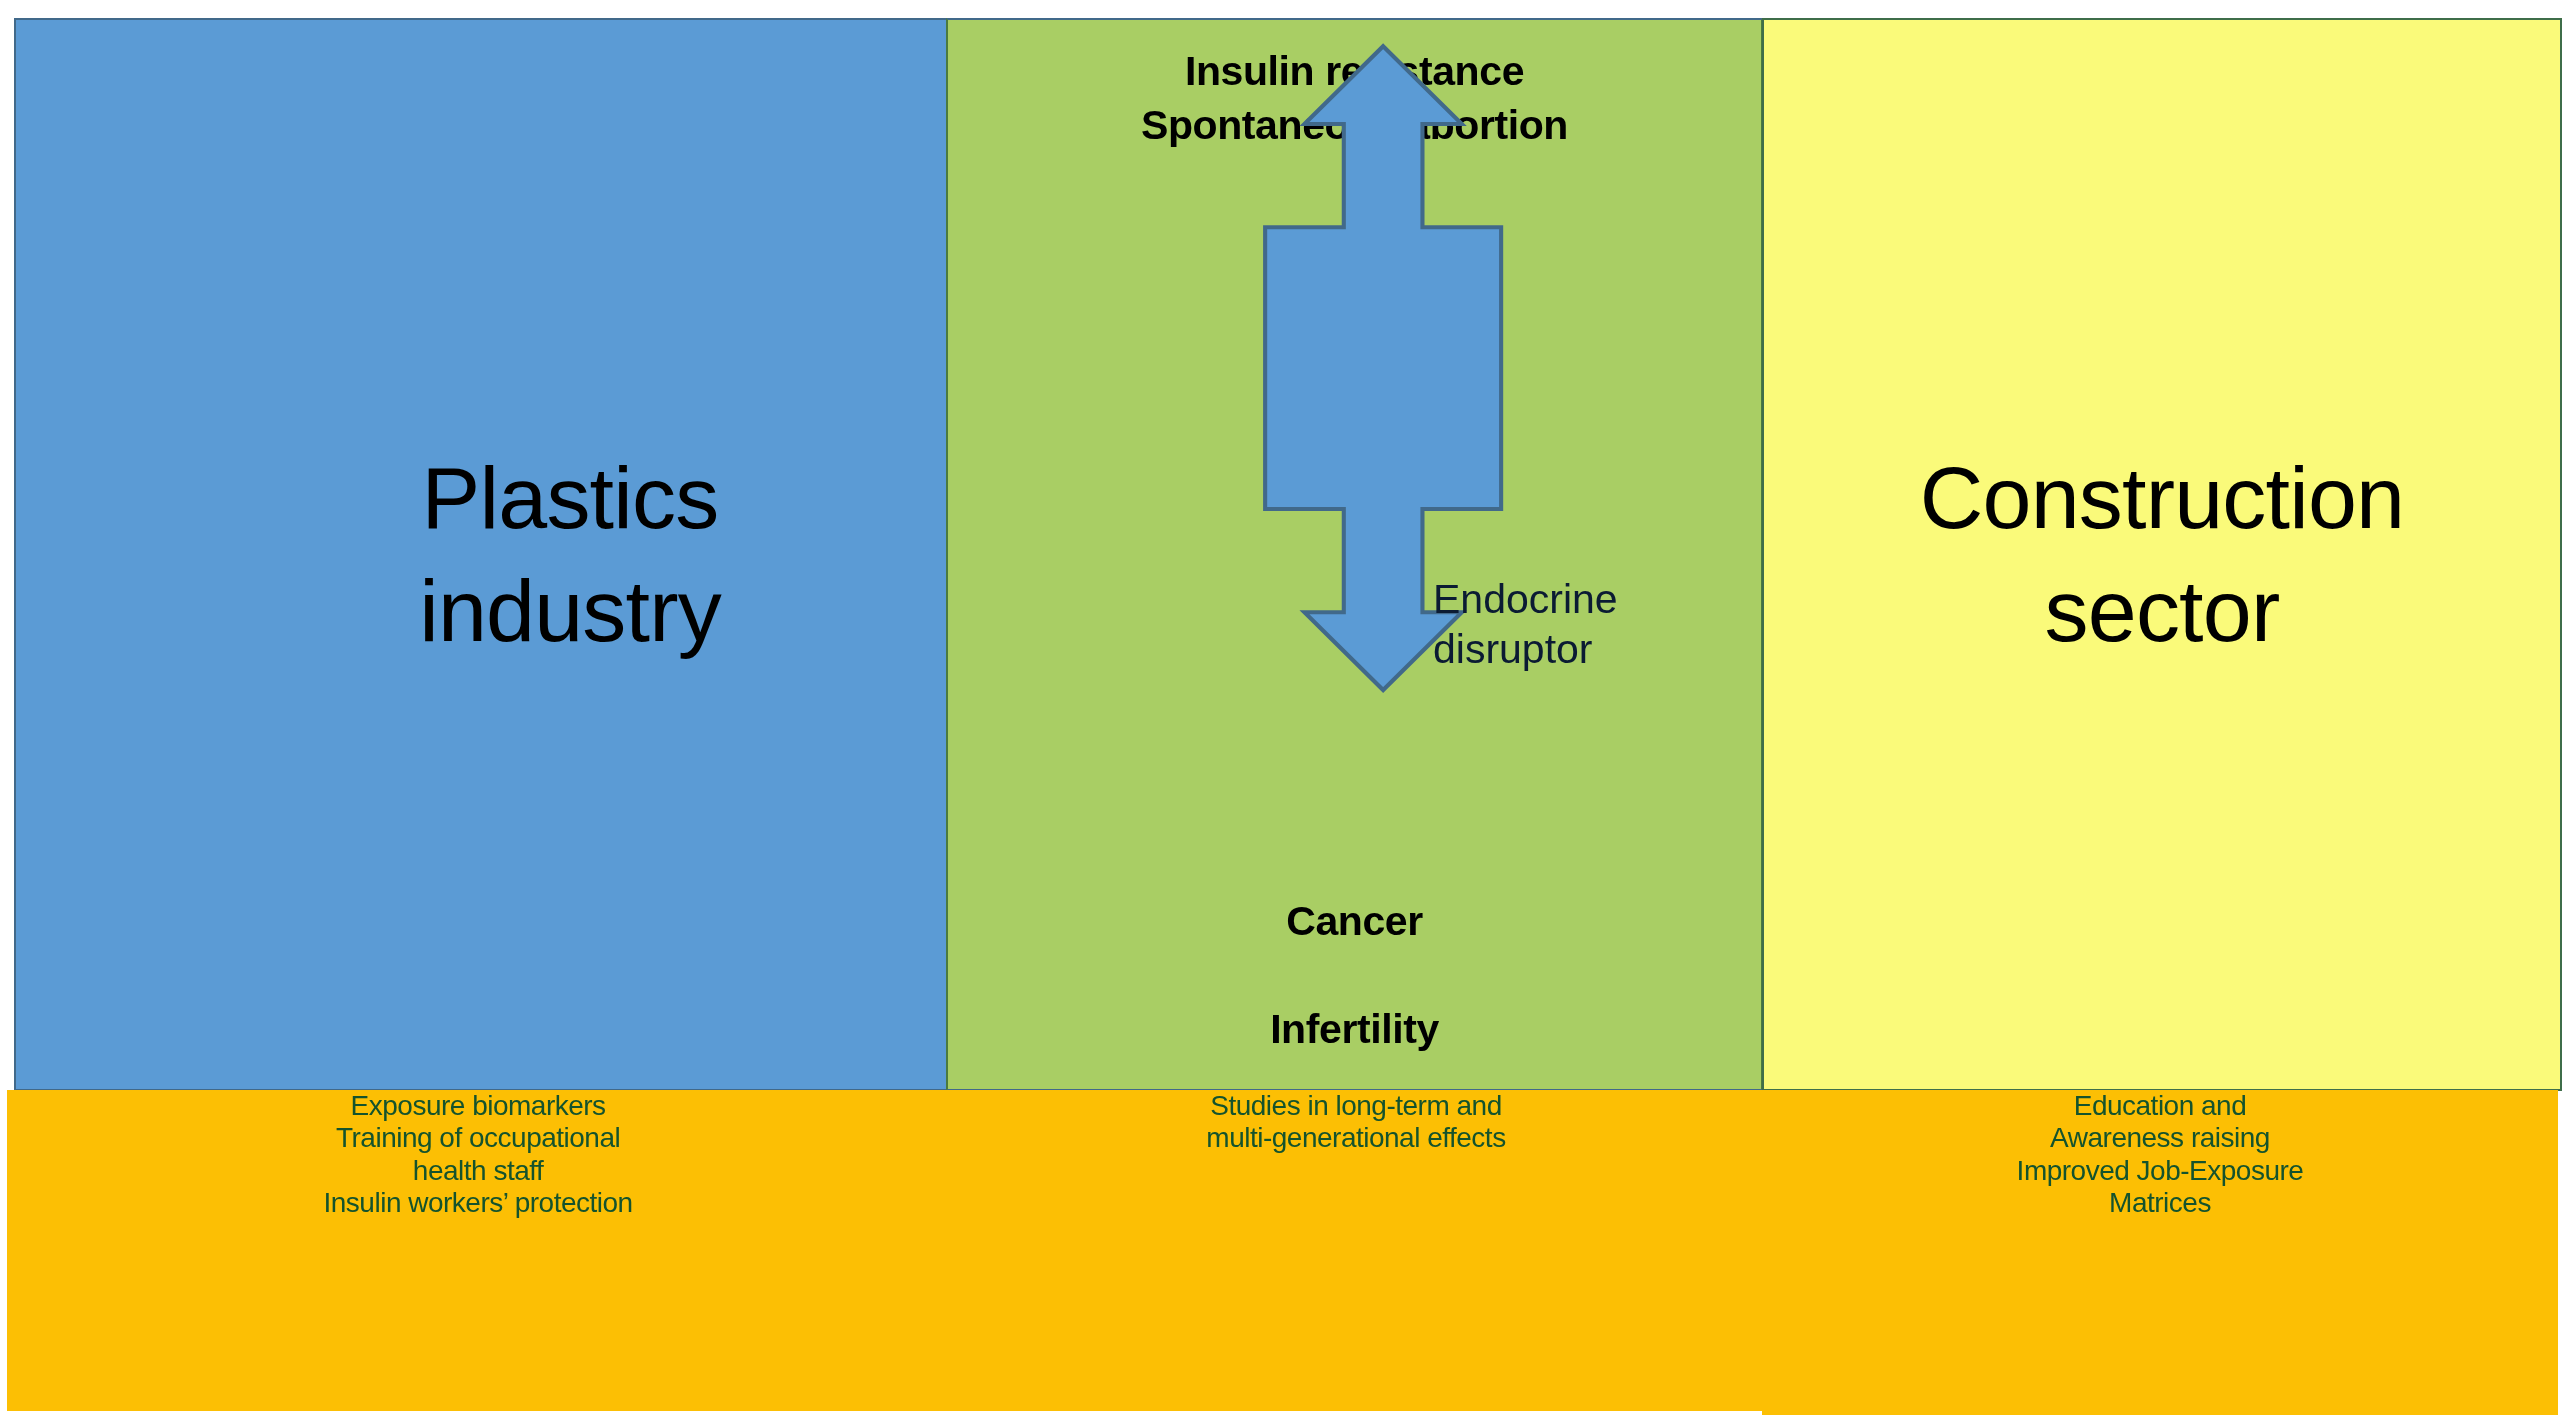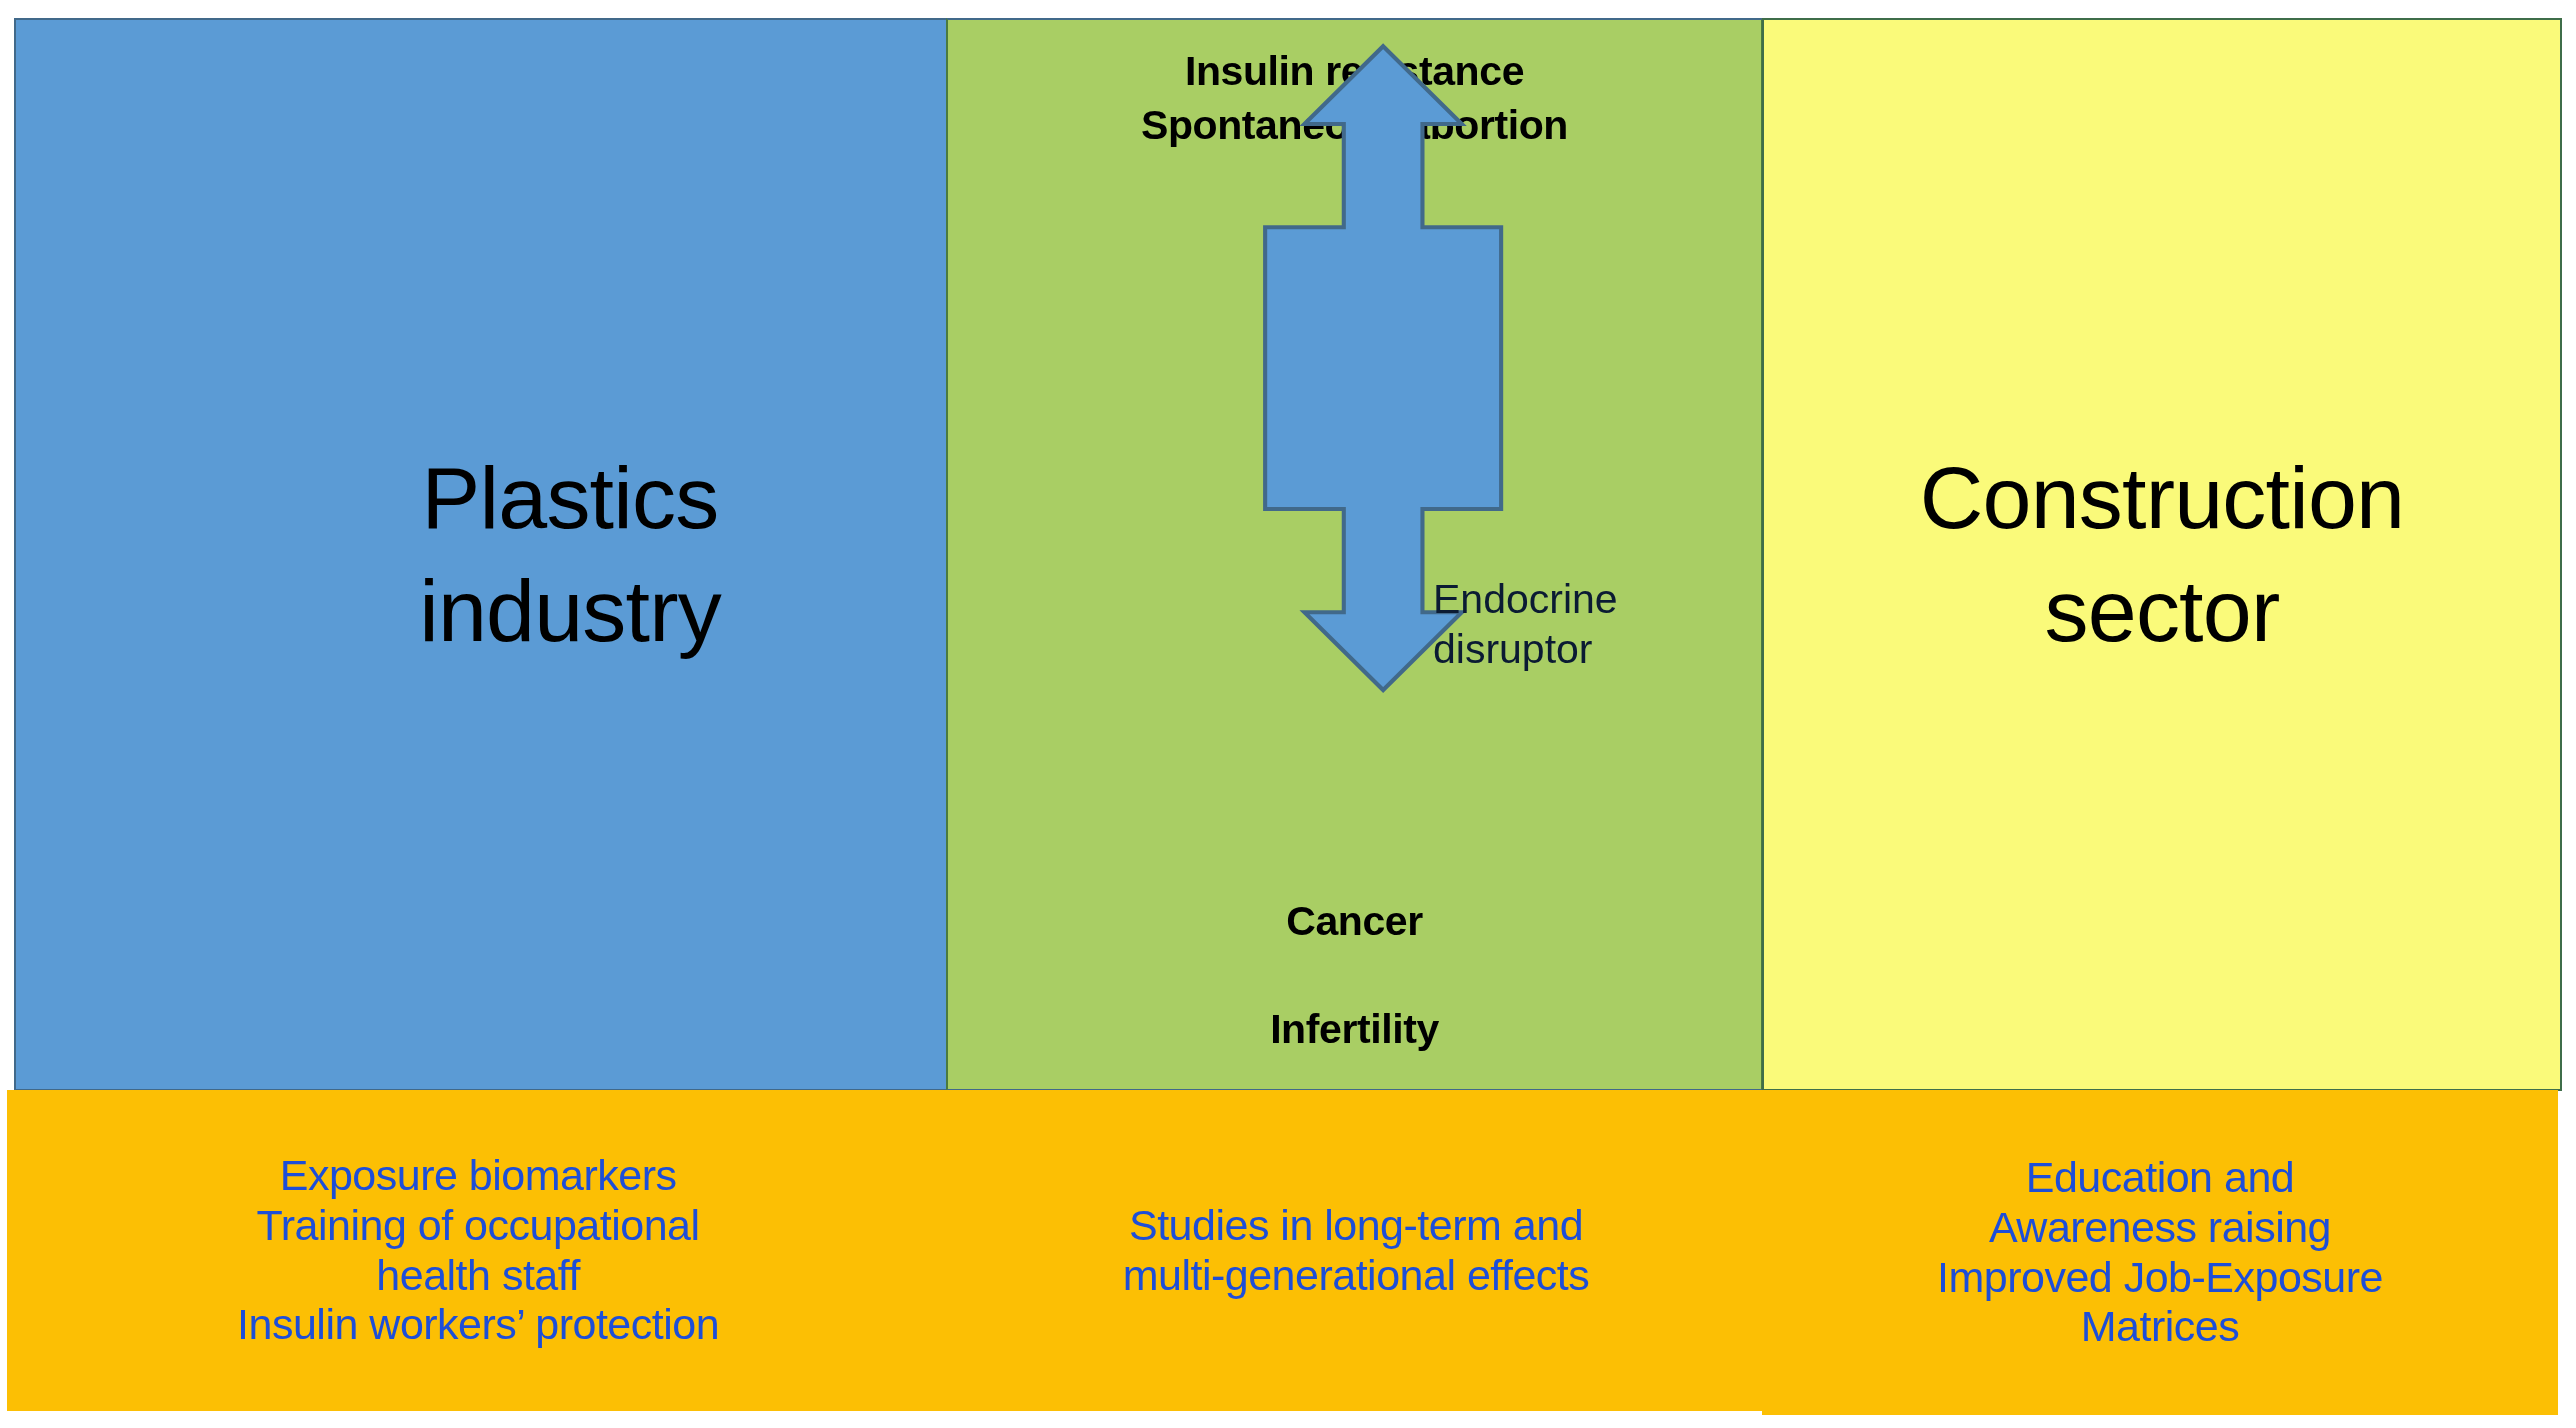--- a/index.html
+++ b/index.html
@@ -106,24 +106,23 @@
   }
 
   
   .action-band {
     position: absolute;
     box-sizing: border-box;
     background: #FCBF04;
     display: flex;
     flex-direction: column;
     align-items: center;
-    justify-content: center;
-    text-align: center;
-    color: #1d4ed8;
-    font-size: 43px;
+    text-align: center;
+    color: #14532d;
+    font-size: 28px;
     line-height: 1.16;
     letter-spacing: -0.5px;
   }
   #actions-left   { left: 6.6px;    top: 1090px; width: 943px; height: 321px; }
   #actions-center { left: 950px; top: 1090px; width: 812px;  height: 321px; }
   #actions-right  { left: 1762px; top: 1090px; width: 796px;  height: 325px; }
 
   .action-line { display: block; white-space: nowrap; }
 </style>
 </head>

